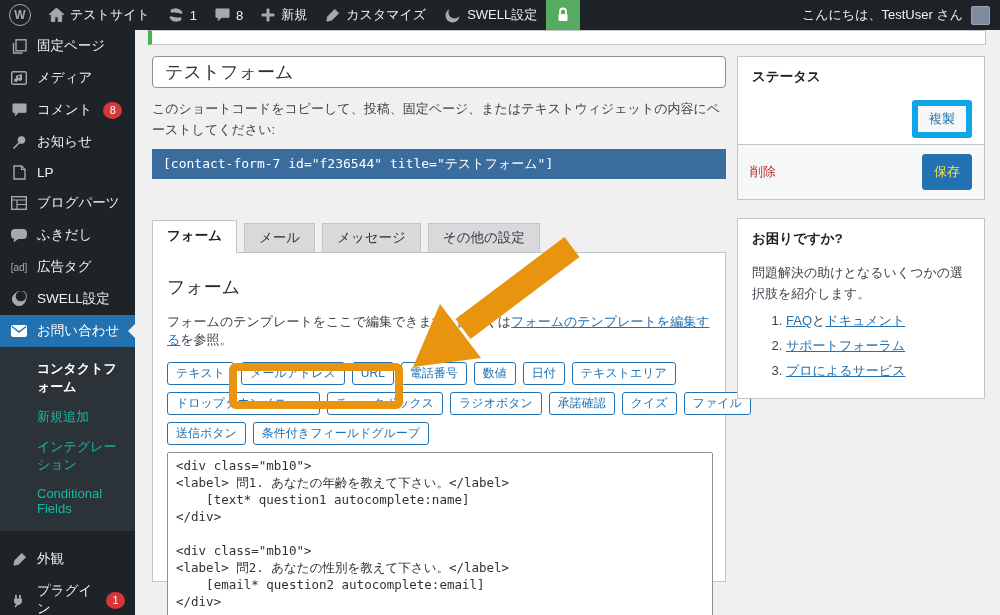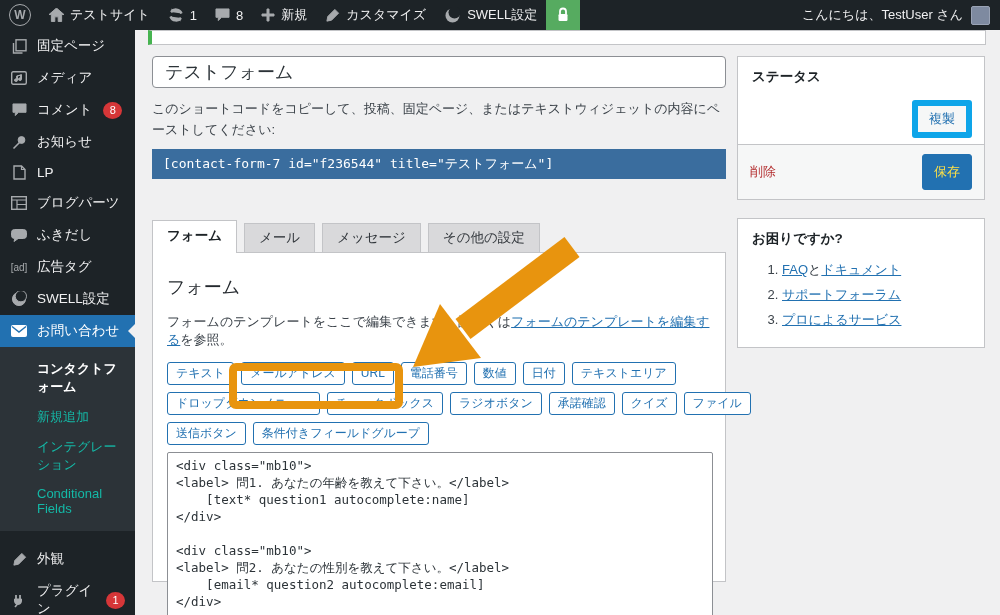--- a/index.html
+++ b/index.html
@@ -68,21 +68,21 @@
   #status-body{height:52px;position:relative;}
   .btn-outline{position:absolute;right:12px;top:8px;border:6px solid #0ea5e9;background:#f6f7f7;color:#2271b1;
     border-radius:3px;font-size:13px;padding:4px 11px;cursor:pointer;font-family:inherit;}
   #status-footer{display:flex;align-items:center;justify-content:space-between;border-top:1px solid #c3c4c7;
     background:#f6f7f7;padding:9px 12px;}
   #delete-link{color:#b32d2e;font-size:13px;text-decoration:none;cursor:pointer;}
   .btn-primary{background:#2271b1;border:1px solid #2271b1;color:#fde047;border-radius:3px;font-size:13px;
     padding:8px 11px;cursor:pointer;font-family:inherit;}
   #help-box{margin-top:18px;padding-bottom:10px;}
   #help-desc{font-size:13px;color:#3c434a;line-height:1.65;margin:8px 14px 4px;}
-  #help-list{margin:6px 0 8px;padding-left:44px;font-size:13px;color:#3c434a;}
+  #help-list{margin:6px 16px 8px;padding-left:32px;font-size:13px;color:#3c434a;}
   #help-list li{margin:7px 0;}
 
   
   #annotation{position:absolute;left:0;top:0;width:1000px;height:615px;pointer-events:none;z-index:60;}
 </style>
 </head>
 <body>
 
 <div id="stage">
 
@@ -327,20 +327,21 @@
         <button class="btn-outline">複製</button>
       </div>
       <div id="status-footer">
         <a id="delete-link">削除</a>
         <button class="btn-primary">保存</button>
       </div>
     </div>
 
     <div class="postbox" id="help-box">
       <h3>お困りですか?</h3>
+      <div id="help-desc">問題解決の助けとなるいくつかの選択肢を紹介します。</div>
       <ol id="help-list">
         <li><a class="link">FAQ</a><span>と</span><a class="link">ドキュメント</a></li>
         <li><a class="link">サポートフォーラム</a></li>
         <li><a class="link">プロによるサービス</a></li>
       </ol>
     </div>
   </div>
 
   <svg id="annotation" viewBox="0 0 1000 615">
     <rect x="233" y="367" width="166" height="38" rx="3" fill="none" stroke="#E8940E" stroke-width="8"></rect>

